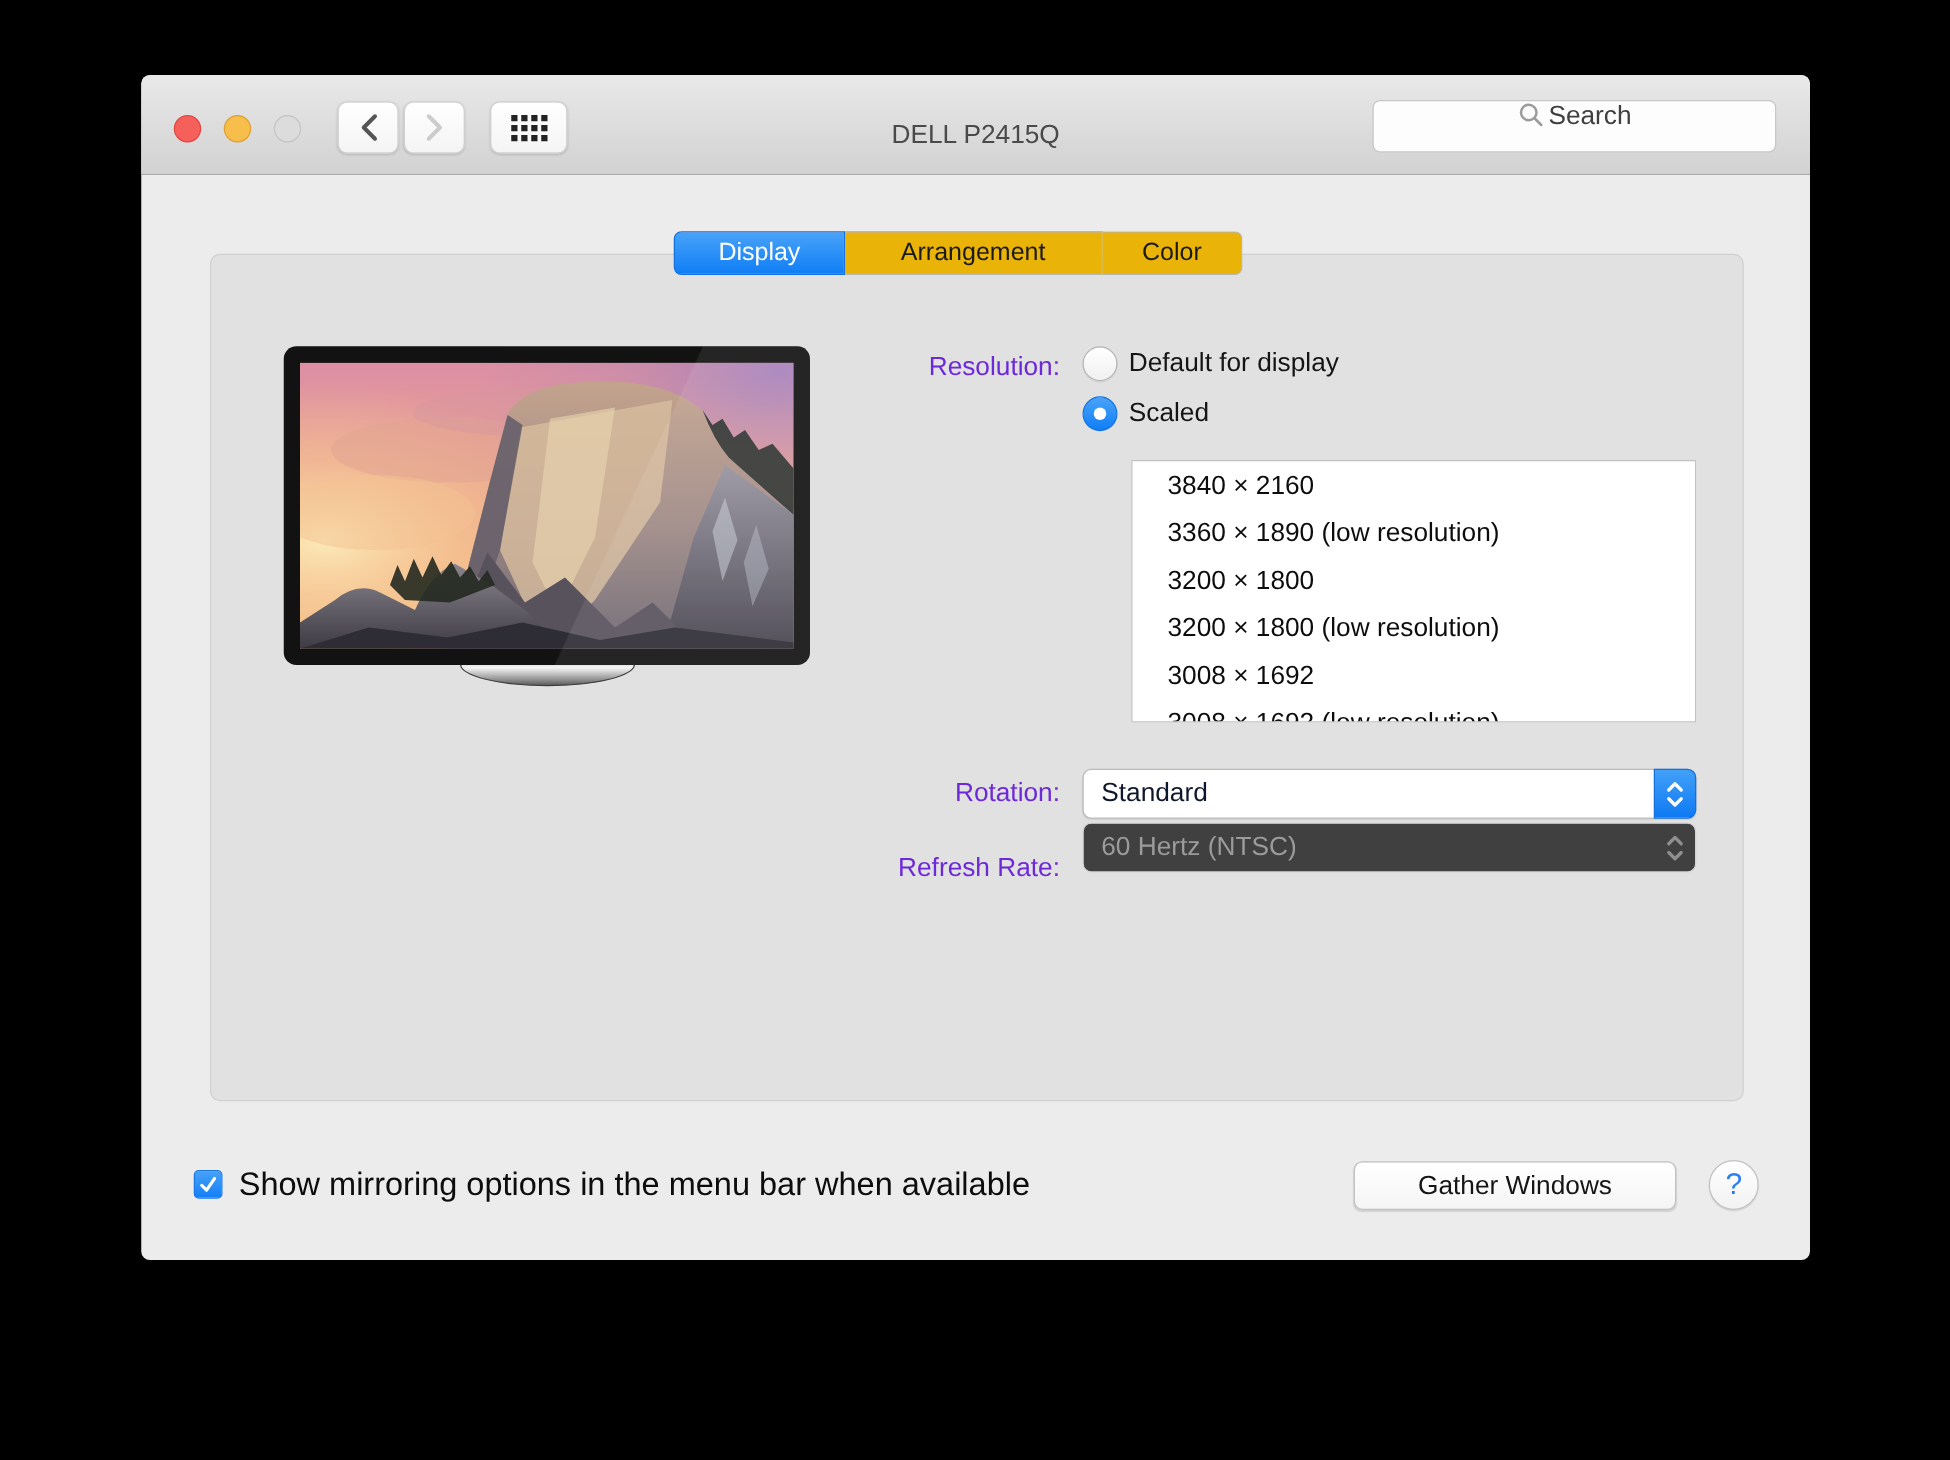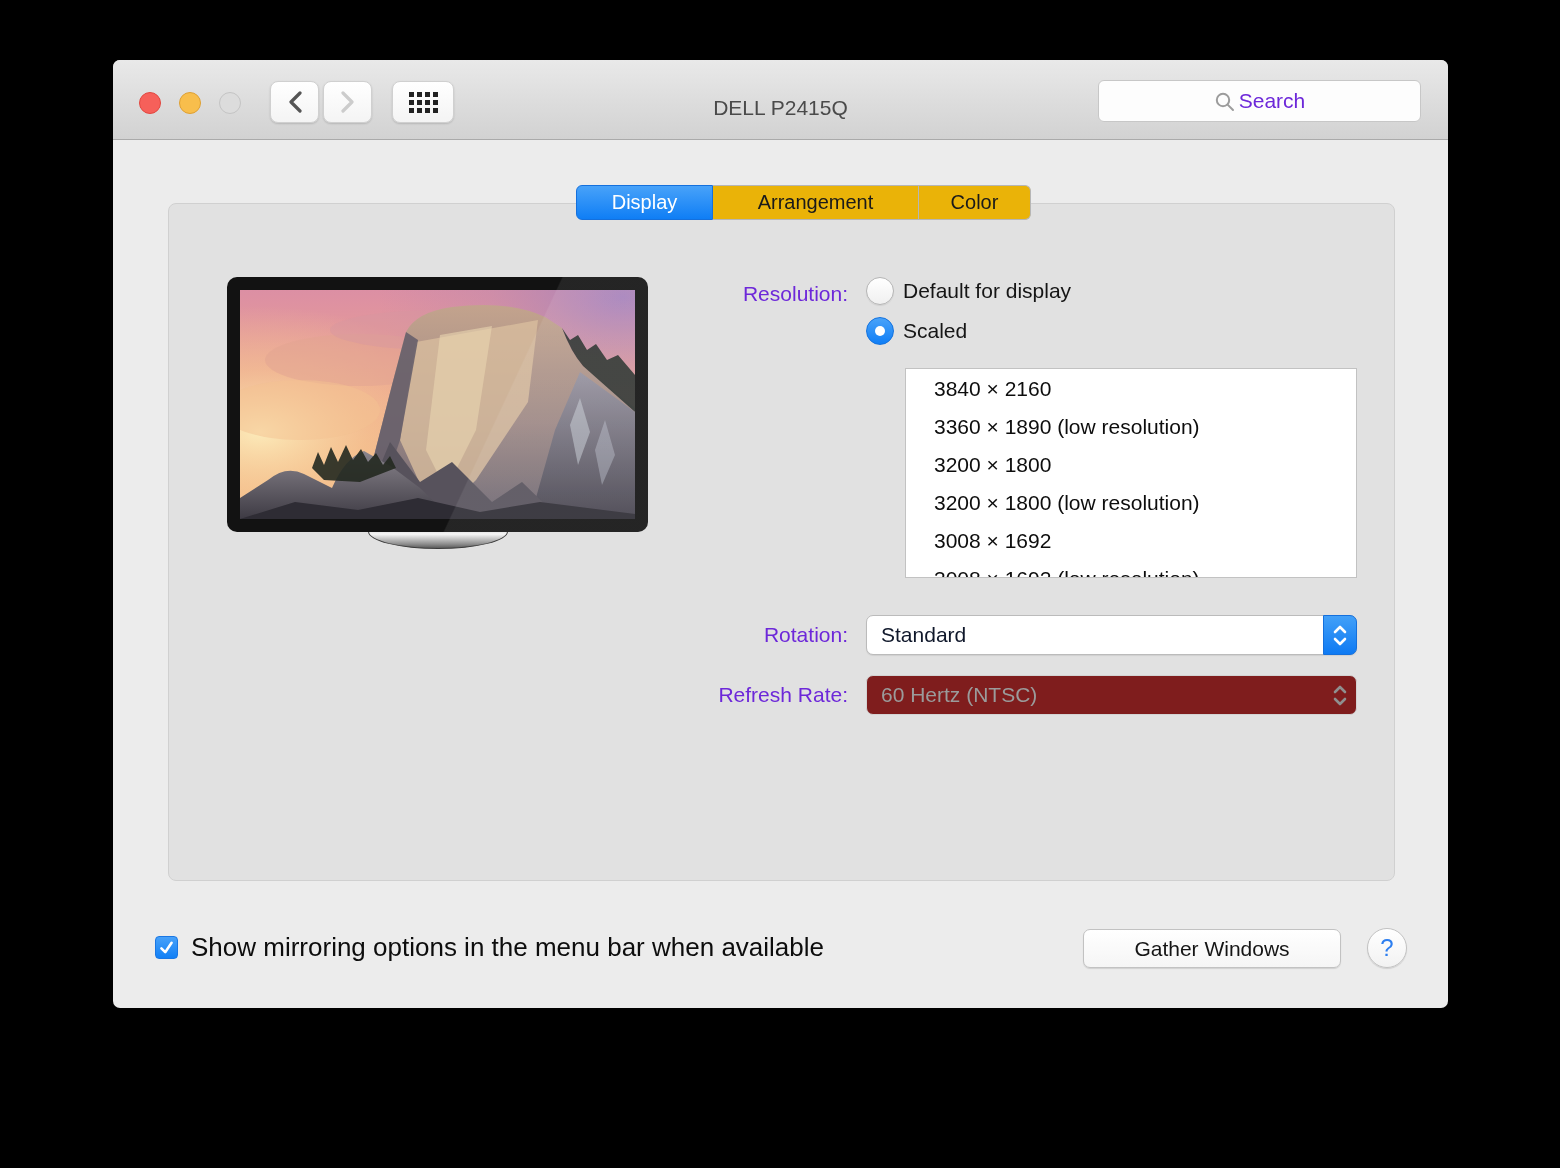--- a/index.html
+++ b/index.html
@@ -28,28 +28,28 @@
   .btn-grid { left:279px; width:62px; }
   .grid-icon { display:grid; grid-template-columns:repeat(4,5px); grid-template-rows:repeat(3,5px); gap:3px; }
   .grid-icon i { background:#222; }
 
   .window-title { position:absolute; left:0; top:0; width:100%; height:96px;
                   display:flex; align-items:center; justify-content:center;
                   font-size:21px; color:#4a4a4a; pointer-events:none; }
 
   .search-field { position:absolute; left:985px; top:20px; width:323px; height:42px;
                   background:#fdfdfd; border:1px solid #c7c7c7; border-radius:6px;
-                  display:flex; align-items:center; justify-content:center; gap:4px;
-                  color:#6d28d9; font-size:21px; }
+                  display:flex; justify-content:center; gap:4px;
+                  color:#404040; font-size:21px; }
 
   
   .pane { position:absolute; left:55px; top:143px; width:1227px; height:678px;
           background:#e1e1e1; border:1px solid #d0d0d0; border-radius:8px; }
 
-  .tabbar { position:absolute; left:463px; top:125px; height:51px; display:flex; z-index:3; }
+  .tabbar { position:absolute; left:426px; top:125px; height:51px; display:flex; z-index:3; }
   .tab { height:35px; font-size:20px; line-height:33px; text-align:center;
          background:#eab308; border:1px solid #b6b6b6; border-left:none; color:#1a1a1a; }
   .tab:first-child { border-left:1px solid #b6b6b6; border-radius:6px 0 0 6px; }
   .tab:last-child  { border-radius:0 6px 6px 0; }
   .tab.selected { background:linear-gradient(#48a2f9,#0f7ef5); border-color:#1470dd; color:#fff; }
   .tab-display { width:137px; } .tab-arrangement { width:206px; } .tab-color { width:112px; }
 
   
   .stand { position:absolute; left:255px; top:454px; width:140px; height:35px;
            border-radius:50%; border:1px solid #3c3c3c; z-index:1;
@@ -80,21 +80,21 @@
   .res-list { position:absolute; left:792px; top:308px; width:452px; height:210px;
               background:#fff; border:1px solid #c2c2c2; overflow:hidden; padding-top:1px; }
   .res-item { font-size:21px; line-height:38px; padding-left:28px; color:#0d0d0d; white-space:nowrap; }
 
   
   .dropdown { position:absolute; left:753px; width:491px; height:40px; border-radius:7px;
               font-size:21px; }
   .dropdown .val { position:absolute; left:14px; top:0; line-height:38px; }
   .dd-rotation { top:555px; background:#fff; border:1px solid #bbb;
                  box-shadow:0 1px 1px rgba(0,0,0,.08); color:#0f172a; }
-  .dd-refresh  { top:615px; background:#7f1d1d; border:1px solid #d3d3d3; color:#9b9b9b; }
+  .dd-refresh  { top:598px; background:#404040; border:1px solid #d3d3d3; color:#9b9b9b; }
   .stepper { position:absolute; right:-1px; top:-1px; width:34px; height:40px;
              border-radius:0 7px 7px 0; display:flex; flex-direction:column;
              align-items:center; justify-content:center; gap:3px; }
   .stepper.blue { background:linear-gradient(#42a0f8,#0e7af3); border:1px solid #1470dd; }
   .stepper.plain { background:transparent; }
 
   
   .checkbox { position:absolute; left:42px; top:876px; width:23px; height:23px; border-radius:4px;
               background:linear-gradient(#47a1f9,#1280f6); border:1px solid #1a77e4;
               display:flex; align-items:center; justify-content:center; }

